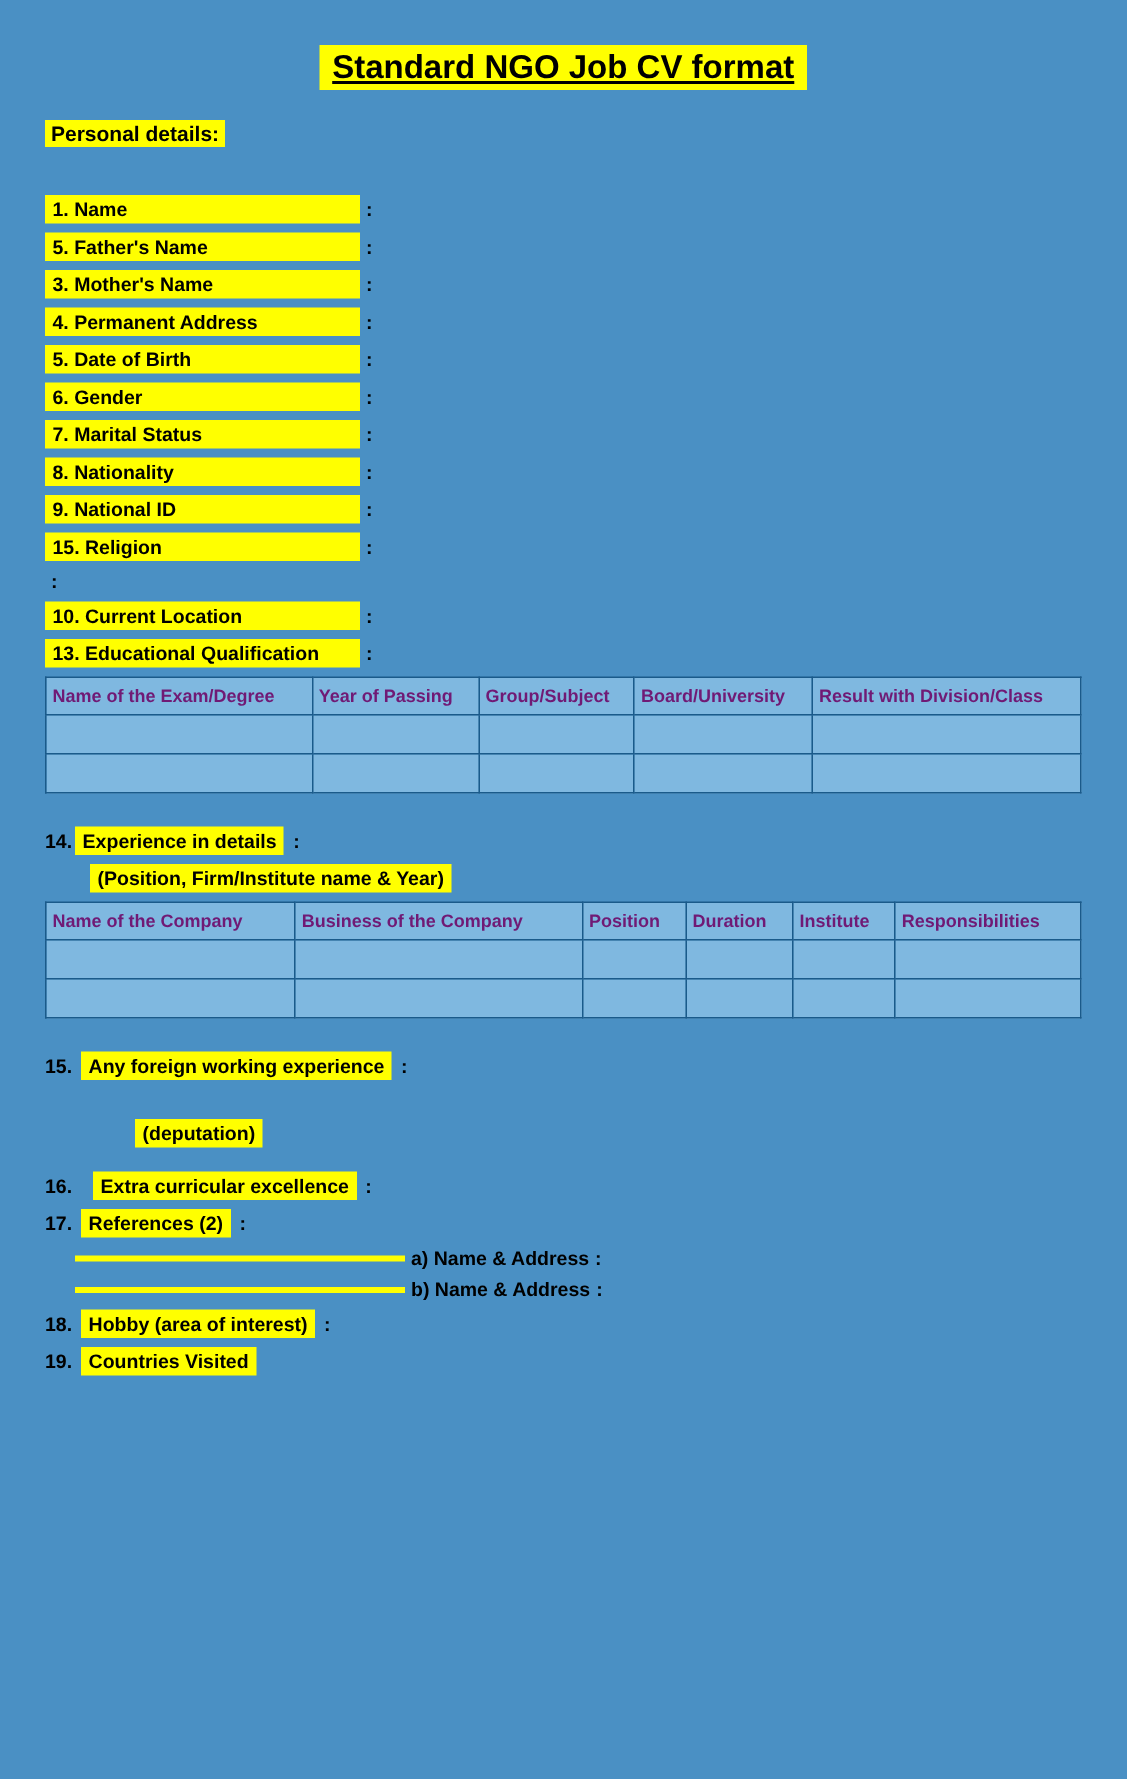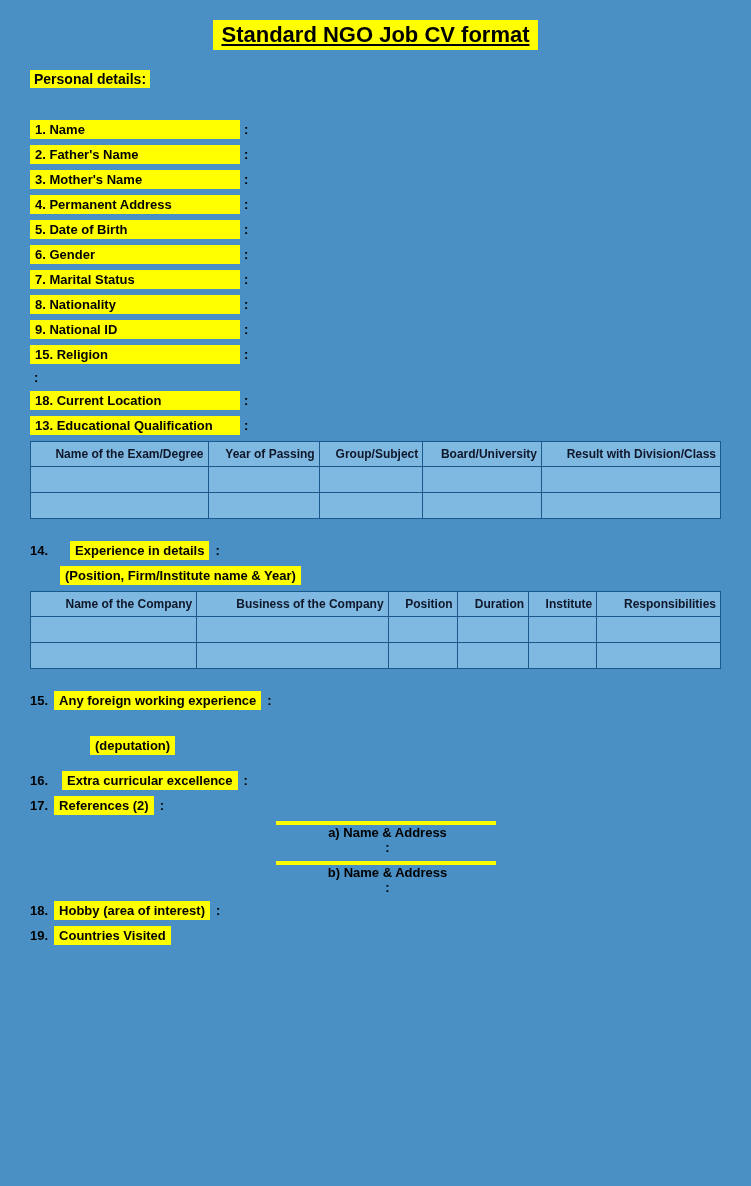--- a/index.html
+++ b/index.html
@@ -12,21 +12,21 @@
     }
     .page-title {
       text-align: center;
       font-size: 22px;
       font-weight: bold;
       text-decoration: underline;
       color: #000;
       background-color: #ffff00;
       display: inline-block;
       padding: 2px 8px;
-      margin: 0 auto 16px auto;
+      margin: 10px auto 16px auto;
       display: block;
       width: fit-content;
       margin-left: auto;
       margin-right: auto;
     }
     .section-header {
       background-color: #ffff00;
       font-weight: bold;
       font-size: 14px;
       color: #000;
@@ -59,22 +59,22 @@
       width: 100%;
       border-collapse: collapse;
       margin-bottom: 12px;
       margin-top: 6px;
     }
     .edu-table th, .edu-table td,
     .exp-table th, .exp-table td {
       border: 1px solid #1a5a8a;
       padding: 5px 4px;
       font-size: 12px;
-      color: #0f172a;
-      text-align: right;
+      color: #701a75;
+      text-align: left;
       background-color: #7fb8e0;
     }
     .edu-table th, .exp-table th {
       background-color: #7fb8e0;
       font-weight: bold;
     }
     .edu-table td, .exp-table td {
       height: 26px;
     }
     .subsection-label {
@@ -89,21 +89,20 @@
       display: flex;
       align-items: center;
       margin-bottom: 6px;
       padding-left: 30px;
     }
     .ref-row {
       display: flex;
       align-items: center;
       margin-bottom: 6px;
       padding-left: 20px;
-      flex-direction: column;
     }
     .ref-label-yellow {
       background-color: #ffff00;
       color: #000;
       font-size: 13px;
       font-weight: bold;
       padding: 2px 5px;
       display: inline-block;
       min-width: 220px;
     }
@@ -120,21 +119,21 @@
 
 <div class="field-row">
   <span class="section-header">Personal details:</span>
 </div>
 
 <div class="field-row">
   <span class="field-label">1. Name</span>
   <span class="field-colon">:</span>
 </div>
 <div class="field-row">
-  <span class="field-label">2. Father's Name</span>
+  <span class="field-label">5. Father's Name</span>
   <span class="field-colon">:</span>
 </div>
 <div class="field-row">
   <span class="field-label">3. Mother's Name</span>
   <span class="field-colon">:</span>
 </div>
 <div class="field-row">
   <span class="field-label">4. Permanent Address</span>
   <span class="field-colon">:</span>
 </div>
@@ -159,21 +158,21 @@
   <span class="field-colon">:</span>
 </div>
 <div class="field-row">
   <span class="field-label">15. Religion</span>
   <span class="field-colon">:</span>
 </div>
 <div class="field-row">
   <span class="field-colon">:</span>
 </div>
 <div class="field-row">
-  <span class="field-label">18. Current Location</span>
+  <span class="field-label">10. Current Location</span>
   <span class="field-colon">:</span>
 </div>
 <div class="field-row">
   <span class="field-label">13. Educational Qualification</span>
   <span class="field-colon">:</span>
 </div>
 
 <table class="edu-table">
   <thead>
     <tr>
@@ -197,21 +196,21 @@
         <td></td>
         <td></td>
         <td></td>
         <td></td>
       </tr>
   </tbody>
 </table>
 
 <div class="spacer"></div>
 <div class="field-row">
-  <span style="font-size:13px;font-weight:bold;color:#000;padding-right:22px;">14.</span>
+  <span style="font-size:13px;font-weight:bold;color:#000;padding-right:2px;">14.</span>
   <span class="subsection-label">Experience in details</span>
   <span class="field-colon" style="margin-left:6px;">:</span>
 </div>
 <div class="field-row-indent">
   <span class="subsection-label">(Position, Firm/Institute name &amp; Year)</span>
 </div>
 
 <table class="exp-table">
   <thead>
     <tr>

